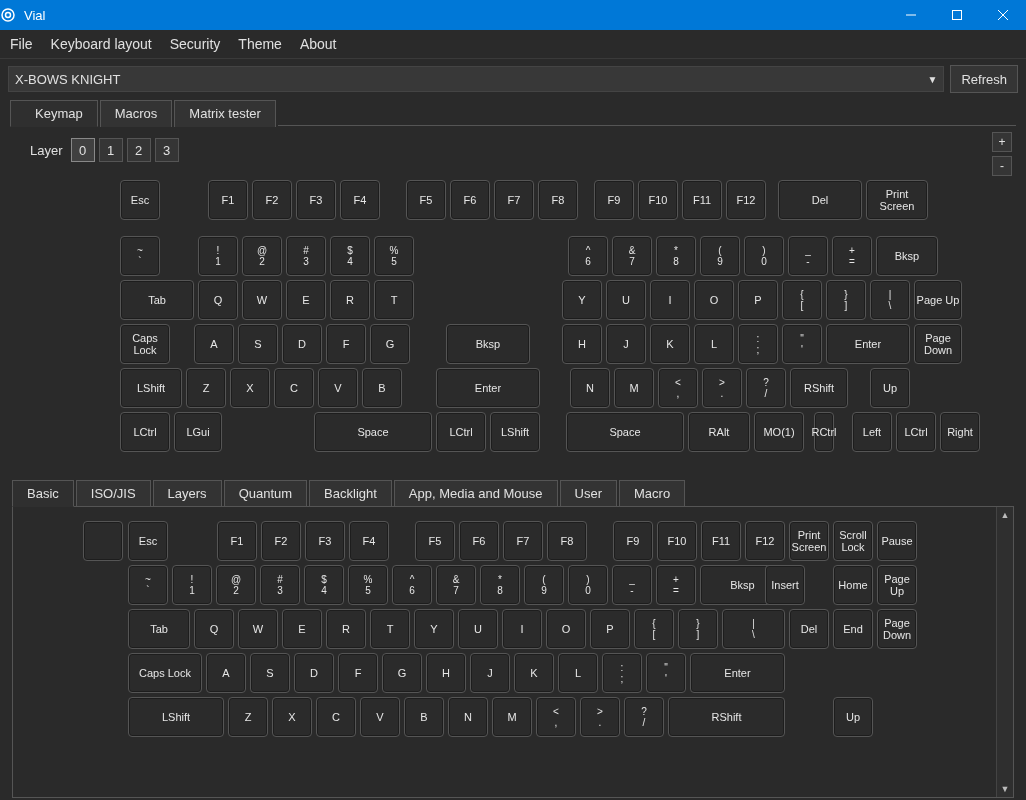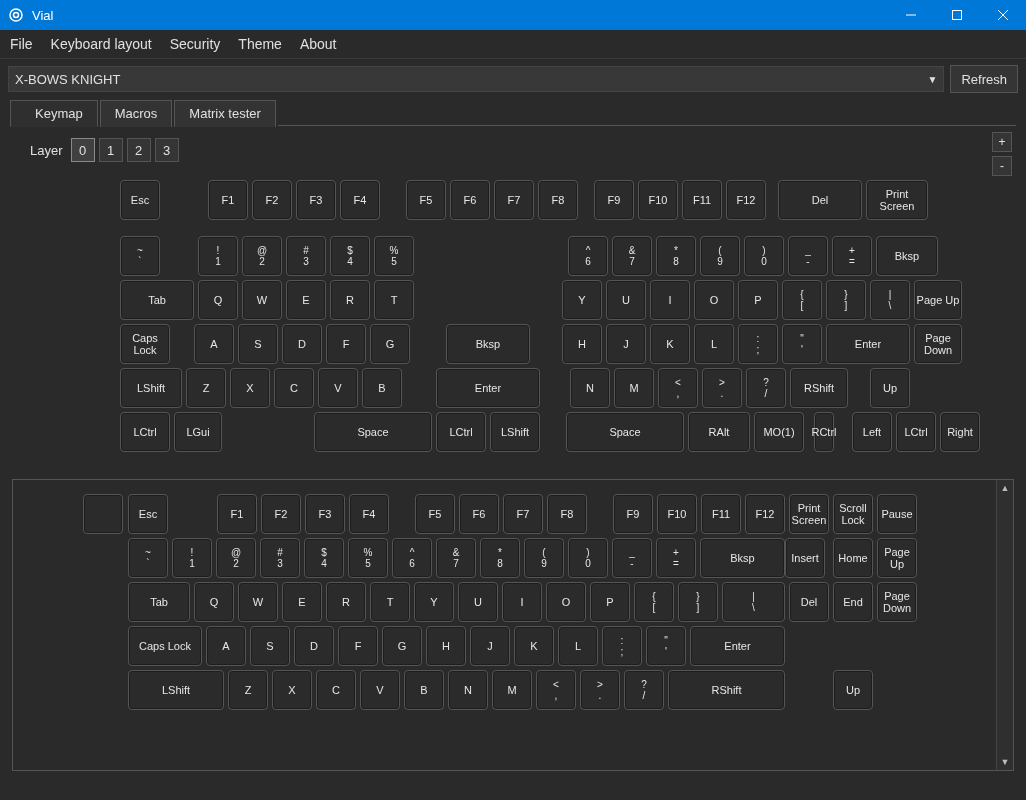--- a/index.html
+++ b/index.html
@@ -14,21 +14,21 @@
     overflow: hidden;
   }
   .titlebar {
     height: 30px;
     background: #0078d7;
     display: flex;
     align-items: center;
     justify-content: space-between;
     color: #fff;
   }
-  .titlebar-left { display: flex; align-items: center; gap: 8px; padding-left: 8px; }
+  .titlebar-left { display: flex; align-items: center; gap: 8px; }
   .title-icon svg { display: block; }
   .title-text { font-size: 13px; }
   .titlebar-controls { display: flex; height: 100%; }
   .titleBtn {
     width: 46px;
     height: 30px;
     display: flex;
     align-items: center;
     justify-content: center;
     color: #fff;
@@ -417,20 +417,31 @@
       <div class="key" style="left: 650px; top: 232px; width: 62px; height: 40px;">RAlt</div>
       <div class="key" style="left: 716px; top: 232px; width: 50px; height: 40px;">MO(1)</div>
       <div class="key" style="left: 776px; top: 232px; width: 20px; height: 40px;">RCtrl</div>
       <div class="key" style="left: 814px; top: 232px; width: 40px; height: 40px;">Left</div>
       <div class="key" style="left: 858px; top: 232px; width: 40px; height: 40px;">LCtrl</div>
       <div class="key" style="left: 902px; top: 232px; width: 40px; height: 40px;">Right</div>
     </div>
 </div>
 
 <div class="picker-section">
+  <div class="picker-tabs" id="picker-tabs">
+      <div class="ptab active">Basic</div>
+      <div class="ptab">ISO/JIS</div>
+      <div class="ptab">Layers</div>
+      <div class="ptab">Quantum</div>
+      <div class="ptab">Backlight</div>
+      <div class="ptab">App, Media and Mouse</div>
+      <div class="ptab">User</div>
+      <div class="ptab">Macro</div>
+      <div style="flex: 1 1 0%; border-bottom: 1px solid rgb(85, 85, 85);"></div>
+    </div>
   <div class="picker-body">
     <div class="picker-layout" id="picker-layout" style="height:220px;">
         <div class="key" style="left: 50px; top: 0px; width: 40px; height: 40px;"></div>
         <div class="key" style="left: 95px; top: 0px; width: 40px; height: 40px;">Esc</div>
         <div class="key" style="left: 184px; top: 0px; width: 40px; height: 40px;">F1</div>
         <div class="key" style="left: 228px; top: 0px; width: 40px; height: 40px;">F2</div>
         <div class="key" style="left: 272px; top: 0px; width: 40px; height: 40px;">F3</div>
         <div class="key" style="left: 316px; top: 0px; width: 40px; height: 40px;">F4</div>
         <div class="key" style="left: 382px; top: 0px; width: 40px; height: 40px;">F5</div>
         <div class="key" style="left: 426px; top: 0px; width: 40px; height: 40px;">F6</div>
@@ -489,21 +500,21 @@
         </div>
         <div class="key stacked" style="left: 579px; top: 44px; width: 40px; height: 40px;">
           <div class="top">_</div>
           <div class="bot">-</div>
         </div>
         <div class="key stacked" style="left: 623px; top: 44px; width: 40px; height: 40px;">
           <div class="top">+</div>
           <div class="bot">=</div>
         </div>
         <div class="key" style="left: 667px; top: 44px; width: 85px; height: 40px;">Bksp</div>
-        <div class="key" style="left: 752px; top: 44px; width: 40px; height: 40px;">Insert</div>
+        <div class="key" style="left: 732px; top: 44px; width: 40px; height: 40px;">Insert</div>
         <div class="key" style="left: 800px; top: 44px; width: 40px; height: 40px;">Home</div>
         <div class="key" style="left: 844px; top: 44px; width: 40px; height: 40px;">Page Up</div>
         <div class="key" style="left: 95px; top: 88px; width: 62px; height: 40px;">Tab</div>
         <div class="key" style="left: 161px; top: 88px; width: 40px; height: 40px;">Q</div>
         <div class="key" style="left: 205px; top: 88px; width: 40px; height: 40px;">W</div>
         <div class="key" style="left: 249px; top: 88px; width: 40px; height: 40px;">E</div>
         <div class="key" style="left: 293px; top: 88px; width: 40px; height: 40px;">R</div>
         <div class="key" style="left: 337px; top: 88px; width: 40px; height: 40px;">T</div>
         <div class="key" style="left: 381px; top: 88px; width: 40px; height: 40px;">Y</div>
         <div class="key" style="left: 425px; top: 88px; width: 40px; height: 40px;">U</div>

